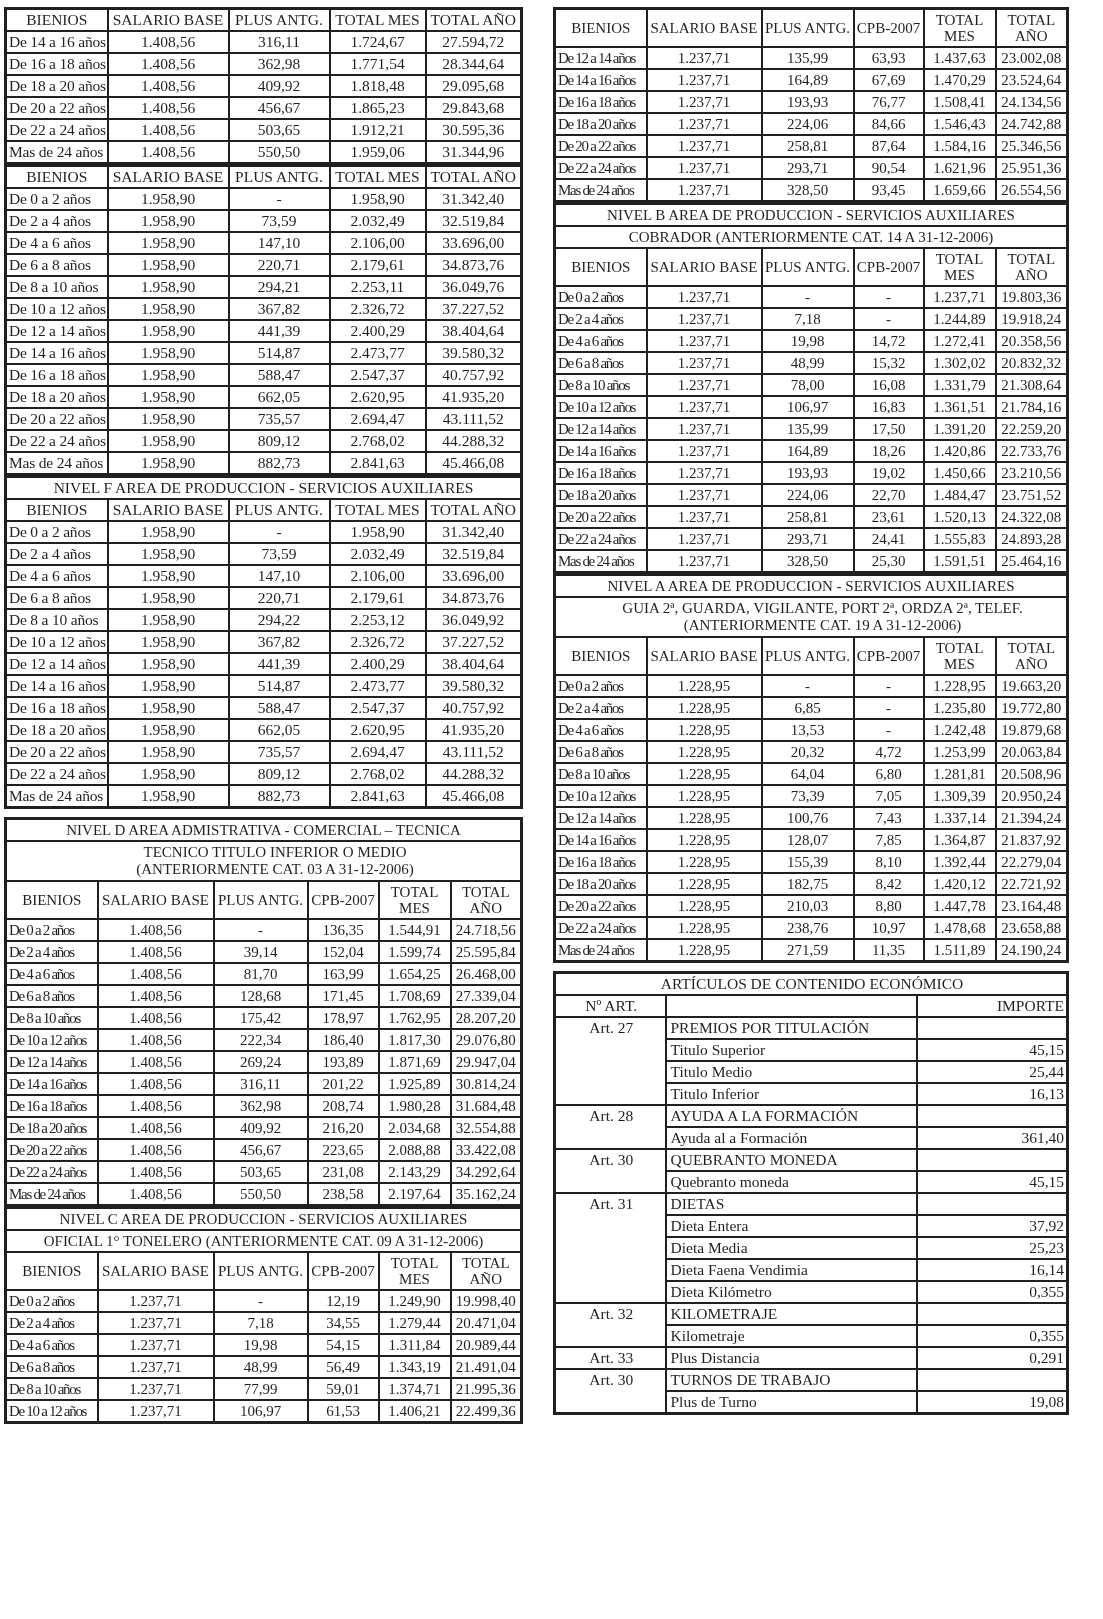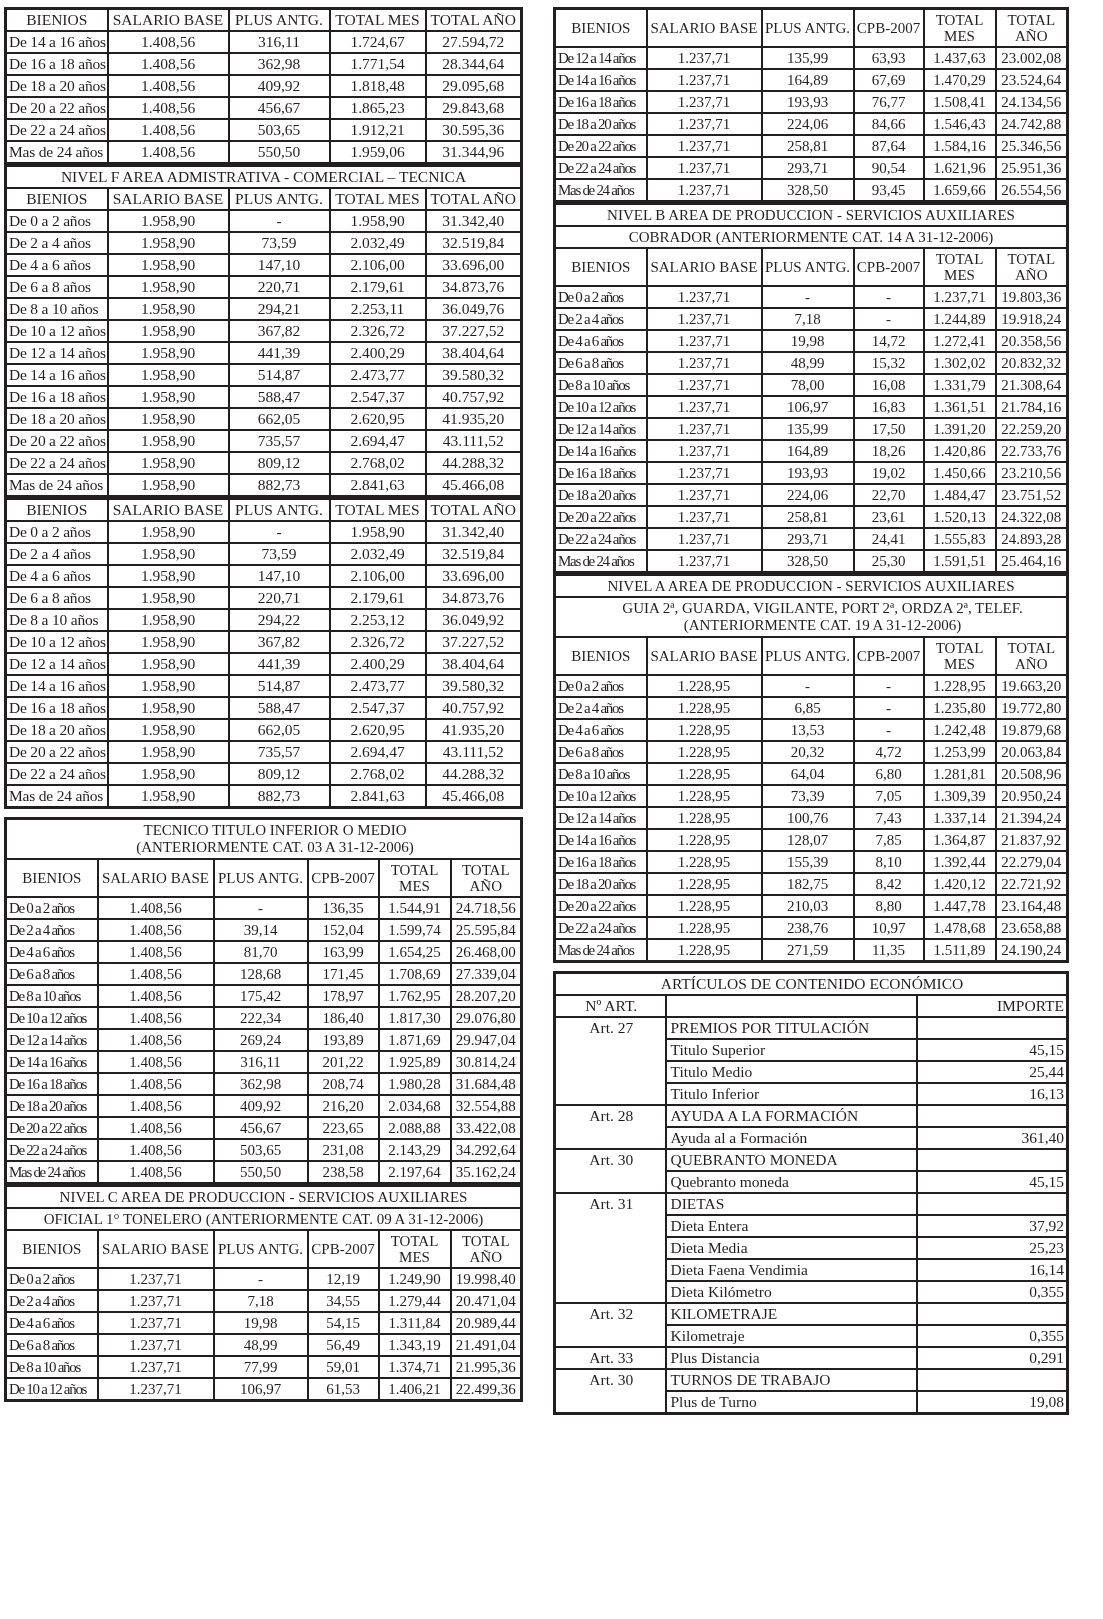--- a/index.html
+++ b/index.html
@@ -100,23 +100,20 @@
   <table class="outer" style="border-top:none">
     <colgroup>
         <col style="width:102px">
         <col style="width:121px">
         <col style="width:101px">
         <col style="width:96px">
         <col style="width:96px">
       </colgroup>
     <thead>
       <tr>
-          <td colspan="5" class="title">NIVEL F AREA ADMISTRATIVA - COMERCIAL – TECNICA</td>
-        </tr>
-      <tr>
         <th>BIENIOS</th>
         <th>SALARIO BASE</th>
         <th>PLUS ANTG.</th>
         <th>TOTAL MES</th>
         <th>TOTAL AÑO</th>
       </tr>
     </thead>
     <tbody>
         <tr>
           <td class="lbl">De 0 a 2 años</td>
@@ -214,20 +211,23 @@
 
   <table class="outer" style="border-top:none">
     <colgroup>
         <col style="width:102px">
         <col style="width:121px">
         <col style="width:101px">
         <col style="width:96px">
         <col style="width:96px">
       </colgroup>
     <thead>
+      <tr>
+          <td colspan="5" class="title">NIVEL F AREA DE PRODUCCION - SERVICIOS AUXILIARES</td>
+        </tr>
       <tr>
         <th>BIENIOS</th>
         <th>SALARIO BASE</th>
         <th>PLUS ANTG.</th>
         <th>TOTAL MES</th>
         <th>TOTAL AÑO</th>
       </tr>
     </thead>
     <tbody>
         <tr>
@@ -330,20 +330,23 @@
     <colgroup>
         <col style="width:92px">
         <col style="width:116px">
         <col style="width:94px">
         <col style="width:71px">
         <col style="width:72px">
         <col style="width:71px">
       </colgroup>
     <thead>
       <tr>
+          <td colspan="6" class="title">NIVEL D AREA ADMISTRATIVA - COMERCIAL – TECNICA</td>
+        </tr>
+      <tr>
           <td colspan="6" class="title title2">
         <span>TECNICO TITULO INFERIOR O MEDIO</span><br>
         <span>(ANTERIORMENTE CAT. 03 A 31-12-2006)</span>
       </td>
         </tr>
       <tr>
         <th class="big">BIENIOS</th>
         <th class="big">SALARIO BASE</th>
         <th class="big">PLUS ANTG.</th>
         <th class="big">CPB-2007</th>

